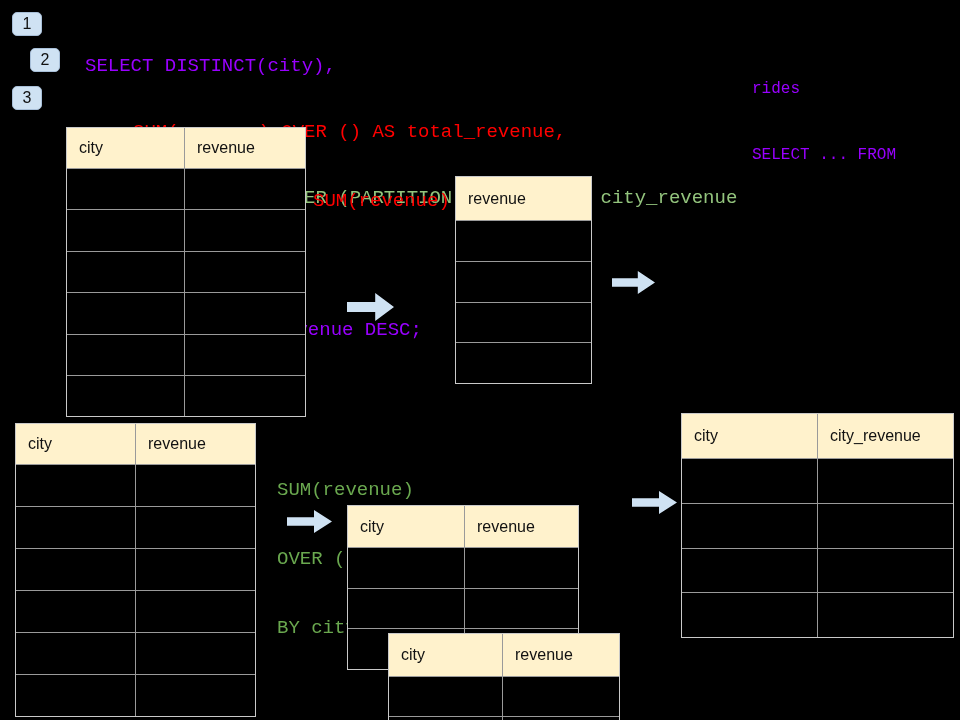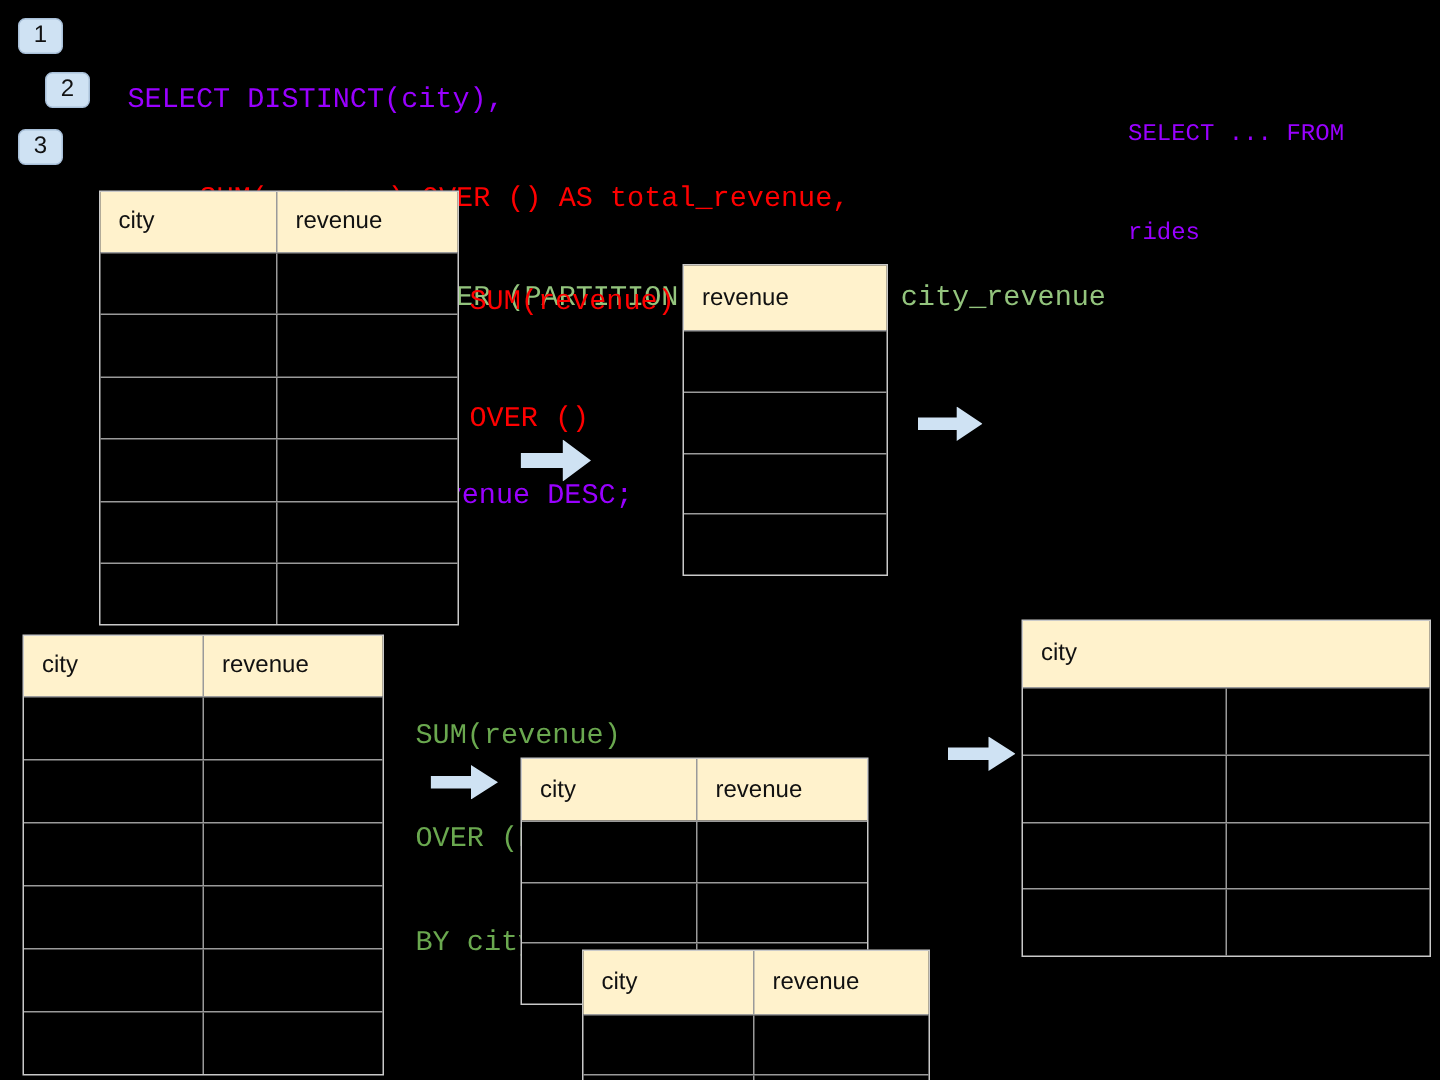--- a/index.html
+++ b/index.html
@@ -61,27 +61,26 @@
 
   <div id="sql-code" class="mono">
     <div style="color: rgb(153, 0, 255);">SELECT DISTINCT(city),</div>
     <div class="ind4" style="color: rgb(255, 0, 0);">SUM(revenue) OVER () AS total_revenue,</div>
     <div class="ind4" style="color: rgb(147, 196, 125);">SUM(revenue) OVER (PARTITION BY city) as city_revenue</div>
     <div class="ind2" style="color: rgb(153, 0, 255);">FROM rides</div>
     <div class="ind2" style="color: rgb(153, 0, 255);">ORDER by city_revenue DESC;</div>
   </div>
 
   <div id="side-note" class="mono" style="color: rgb(153, 0, 255);">
+    <div>rides</div>
     <div>SELECT ... FROM</div>
-    <div>rides</div>
   </div>
 
   <div id="annot-total" class="mono" style="color: rgb(255, 0, 0);">
     <div>SUM(revenue)</div>
-    <div>OVER ()</div>
   </div>
 
   <div id="annot-partition" class="mono" style="color: rgb(106, 168, 79);">
     <div>SUM(revenue)</div>
     <div>OVER (PARTITION</div>
     <div>BY city)</div>
   </div>
 
   <div class="dtable" id="t-rides-top">
     <div class="thead">
@@ -203,20 +202,21 @@
         <div class="trow">
           <div class="tcell"></div>
           <div class="tcell"></div>
         </div>
       </div>
   </div>
 
   <div class="dtable" id="t-result">
     <div class="thead">
       <div class="th">city</div>
+      <div class="th">city_revenue</div>
     </div>
     <div>
         <div class="trow">
           <div class="tcell"></div>
           <div class="tcell"></div>
         </div>
         <div class="trow">
           <div class="tcell"></div>
           <div class="tcell"></div>
         </div>

